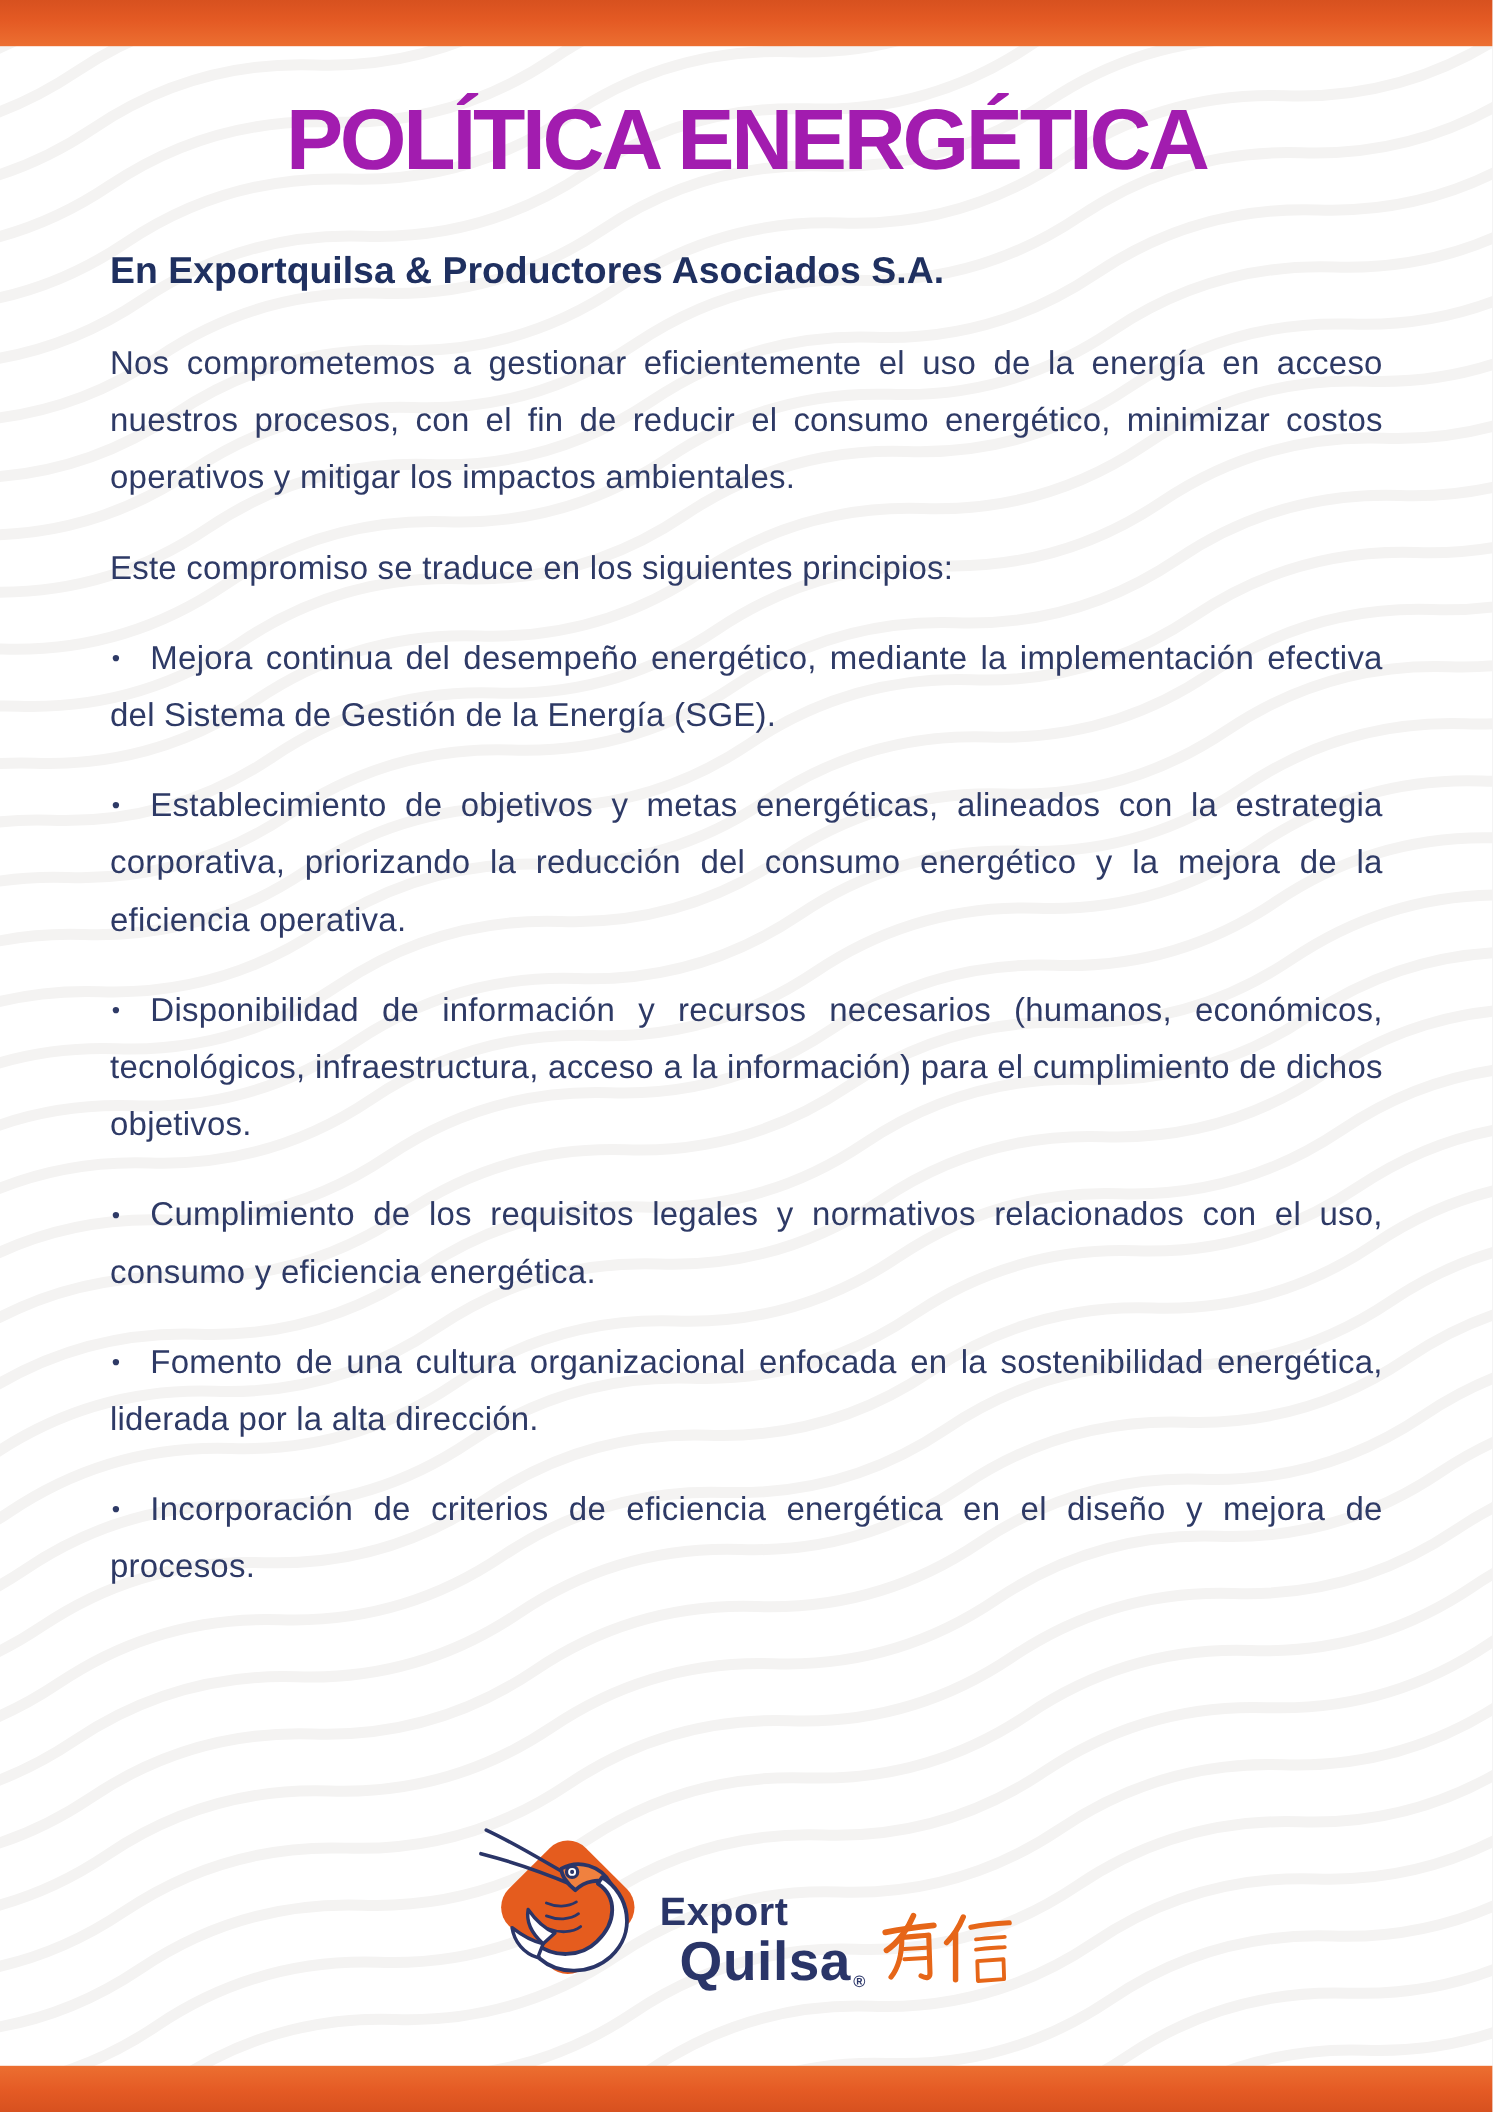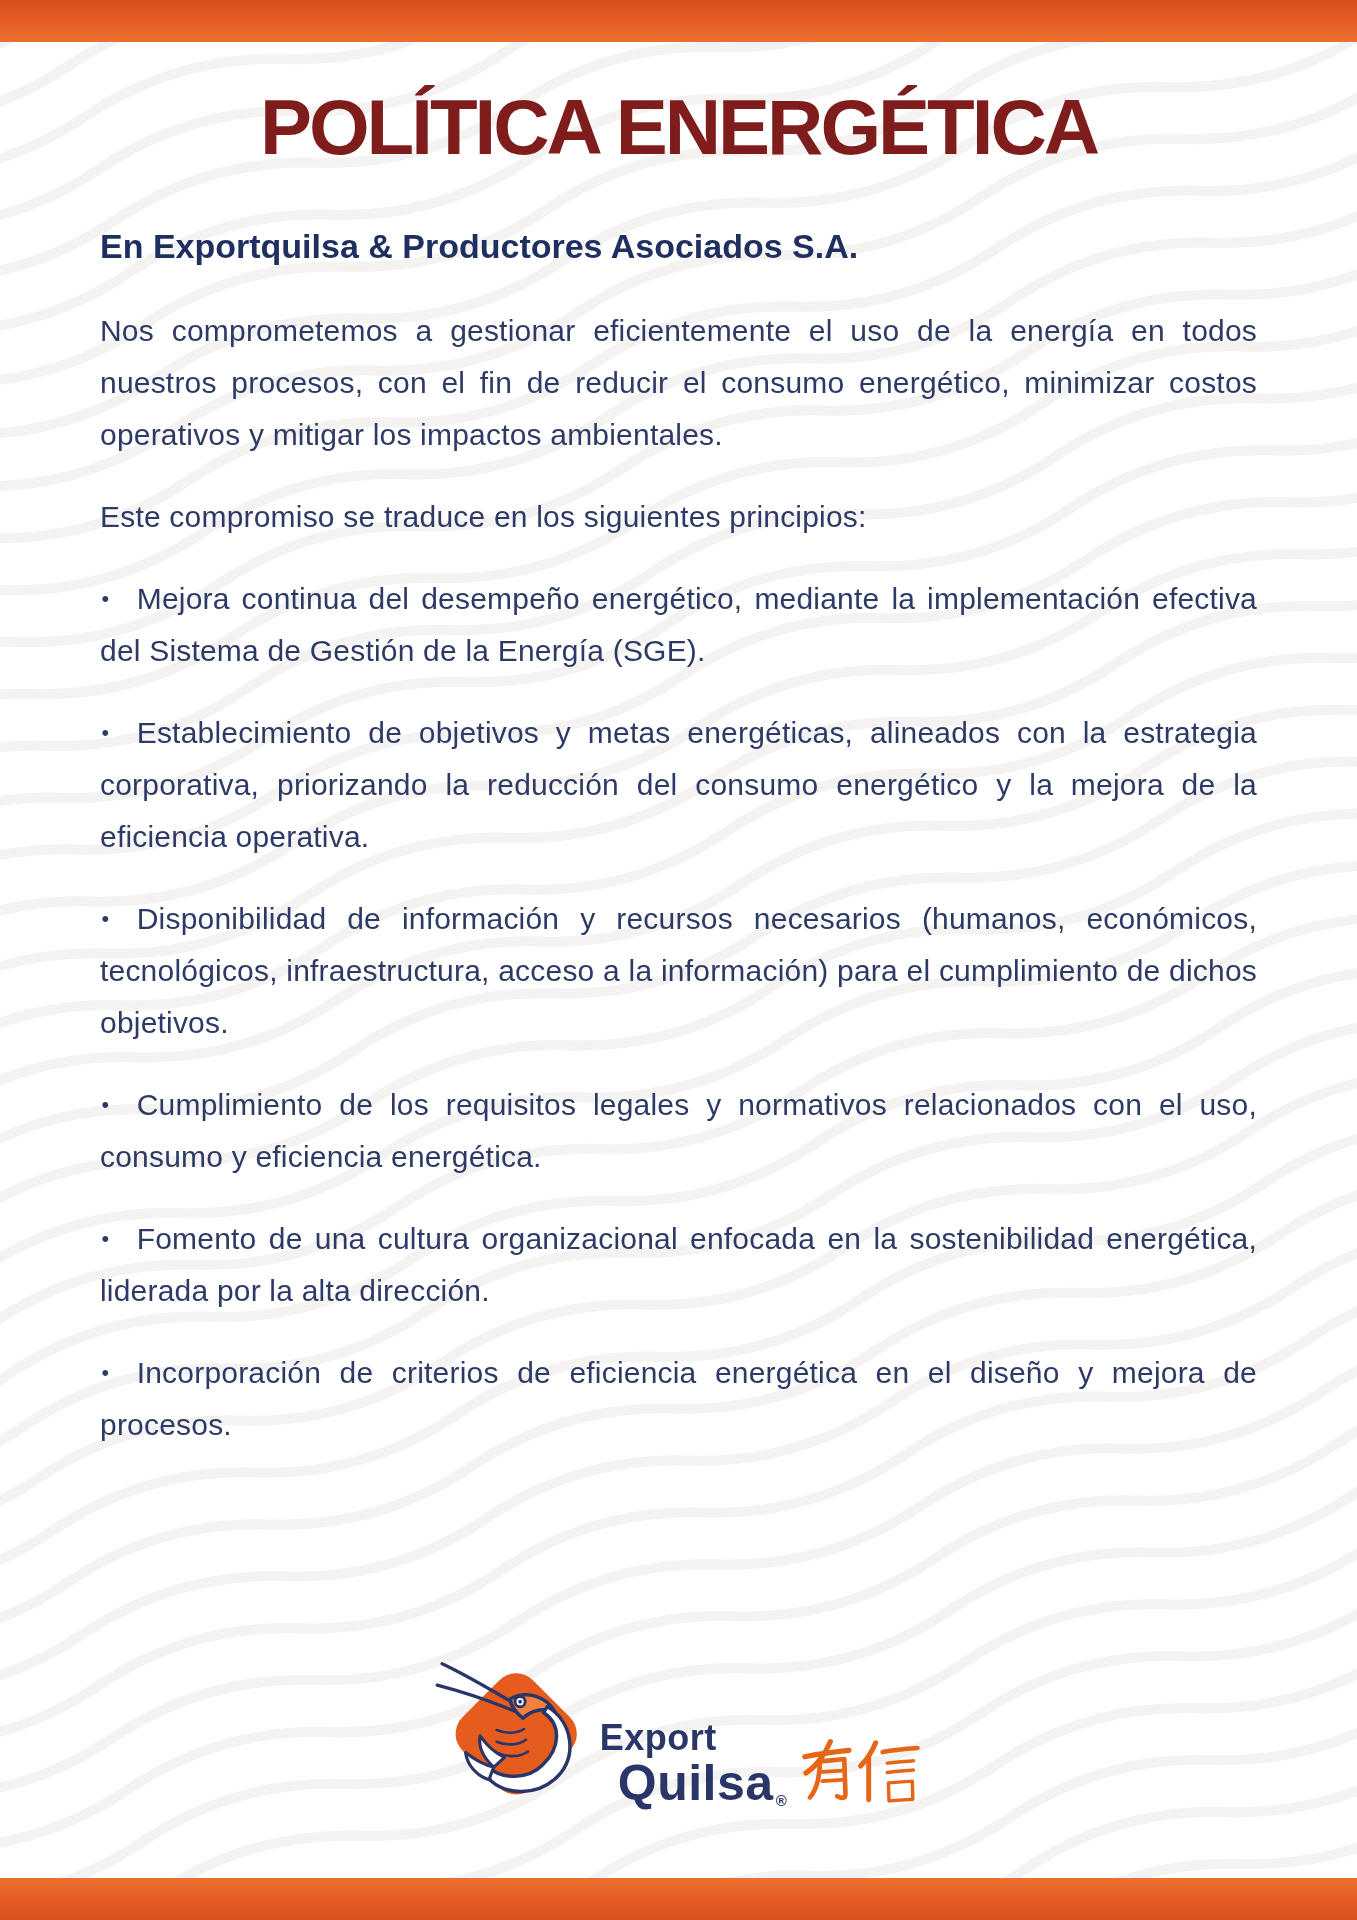--- a/index.html
+++ b/index.html
@@ -36,21 +36,21 @@
     z-index: 1;
     padding: 0 100px;
   }
   .doc-title {
     margin-top: 88px;
     text-align: center;
     font-size: 78px;
     line-height: 1;
     font-weight: 800;
     letter-spacing: -3px;
-    color: #7f1d1d;
+    color: #a21caf;
   }
   .doc-subtitle {
     margin-top: 62px;
     text-align: left;
     font-size: 34px;
     line-height: 1.1;
     font-weight: 700;
     color: #1f3060;
   }
   .body-text p {
@@ -181,21 +181,21 @@
     </svg>
 
   <div class="band band-top"></div>
   <div class="band band-bottom"></div>
 
   <div class="content">
     <h1 class="doc-title">POLÍTICA ENERGÉTICA</h1>
     <h2 class="doc-subtitle">En Exportquilsa &amp; Productores Asociados S.A.</h2>
 
     <div class="body-text">
-      <p class="intro">Nos comprometemos a gestionar eficientemente el uso de la energía en todos nuestros procesos, con el fin de reducir el consumo energético, minimizar costos operativos y mitigar los impactos ambientales.</p>
+      <p class="intro">Nos comprometemos a gestionar eficientemente el uso de la energía en acceso nuestros procesos, con el fin de reducir el consumo energético, minimizar costos operativos y mitigar los impactos ambientales.</p>
       <p class="lead">Este compromiso se traduce en los siguientes principios:</p>
 
       <p class="bullet-item"><span class="bullet-marker">•</span><span>Mejora continua del desempeño energético, mediante la implementación efectiva del Sistema de Gestión de la Energía (SGE).</span></p>
       <p class="bullet-item"><span class="bullet-marker">•</span><span>Establecimiento de objetivos y metas energéticas, alineados con la estrategia corporativa, priorizando la reducción del consumo energético y la mejora de la eficiencia operativa.</span></p>
       <p class="bullet-item"><span class="bullet-marker">•</span><span>Disponibilidad de información y recursos necesarios (humanos, económicos, tecnológicos, infraestructura, acceso a la información) para el cumplimiento de dichos objetivos.</span></p>
       <p class="bullet-item"><span class="bullet-marker">•</span><span>Cumplimiento de los requisitos legales y normativos relacionados con el uso, consumo y eficiencia energética.</span></p>
       <p class="bullet-item"><span class="bullet-marker">•</span><span>Fomento de una cultura organizacional enfocada en la sostenibilidad energética, liderada por la alta dirección.</span></p>
       <p class="bullet-item"><span class="bullet-marker">•</span><span>Incorporación de criterios de eficiencia energética en el diseño y mejora de procesos.</span></p>
     </div>
   </div>

